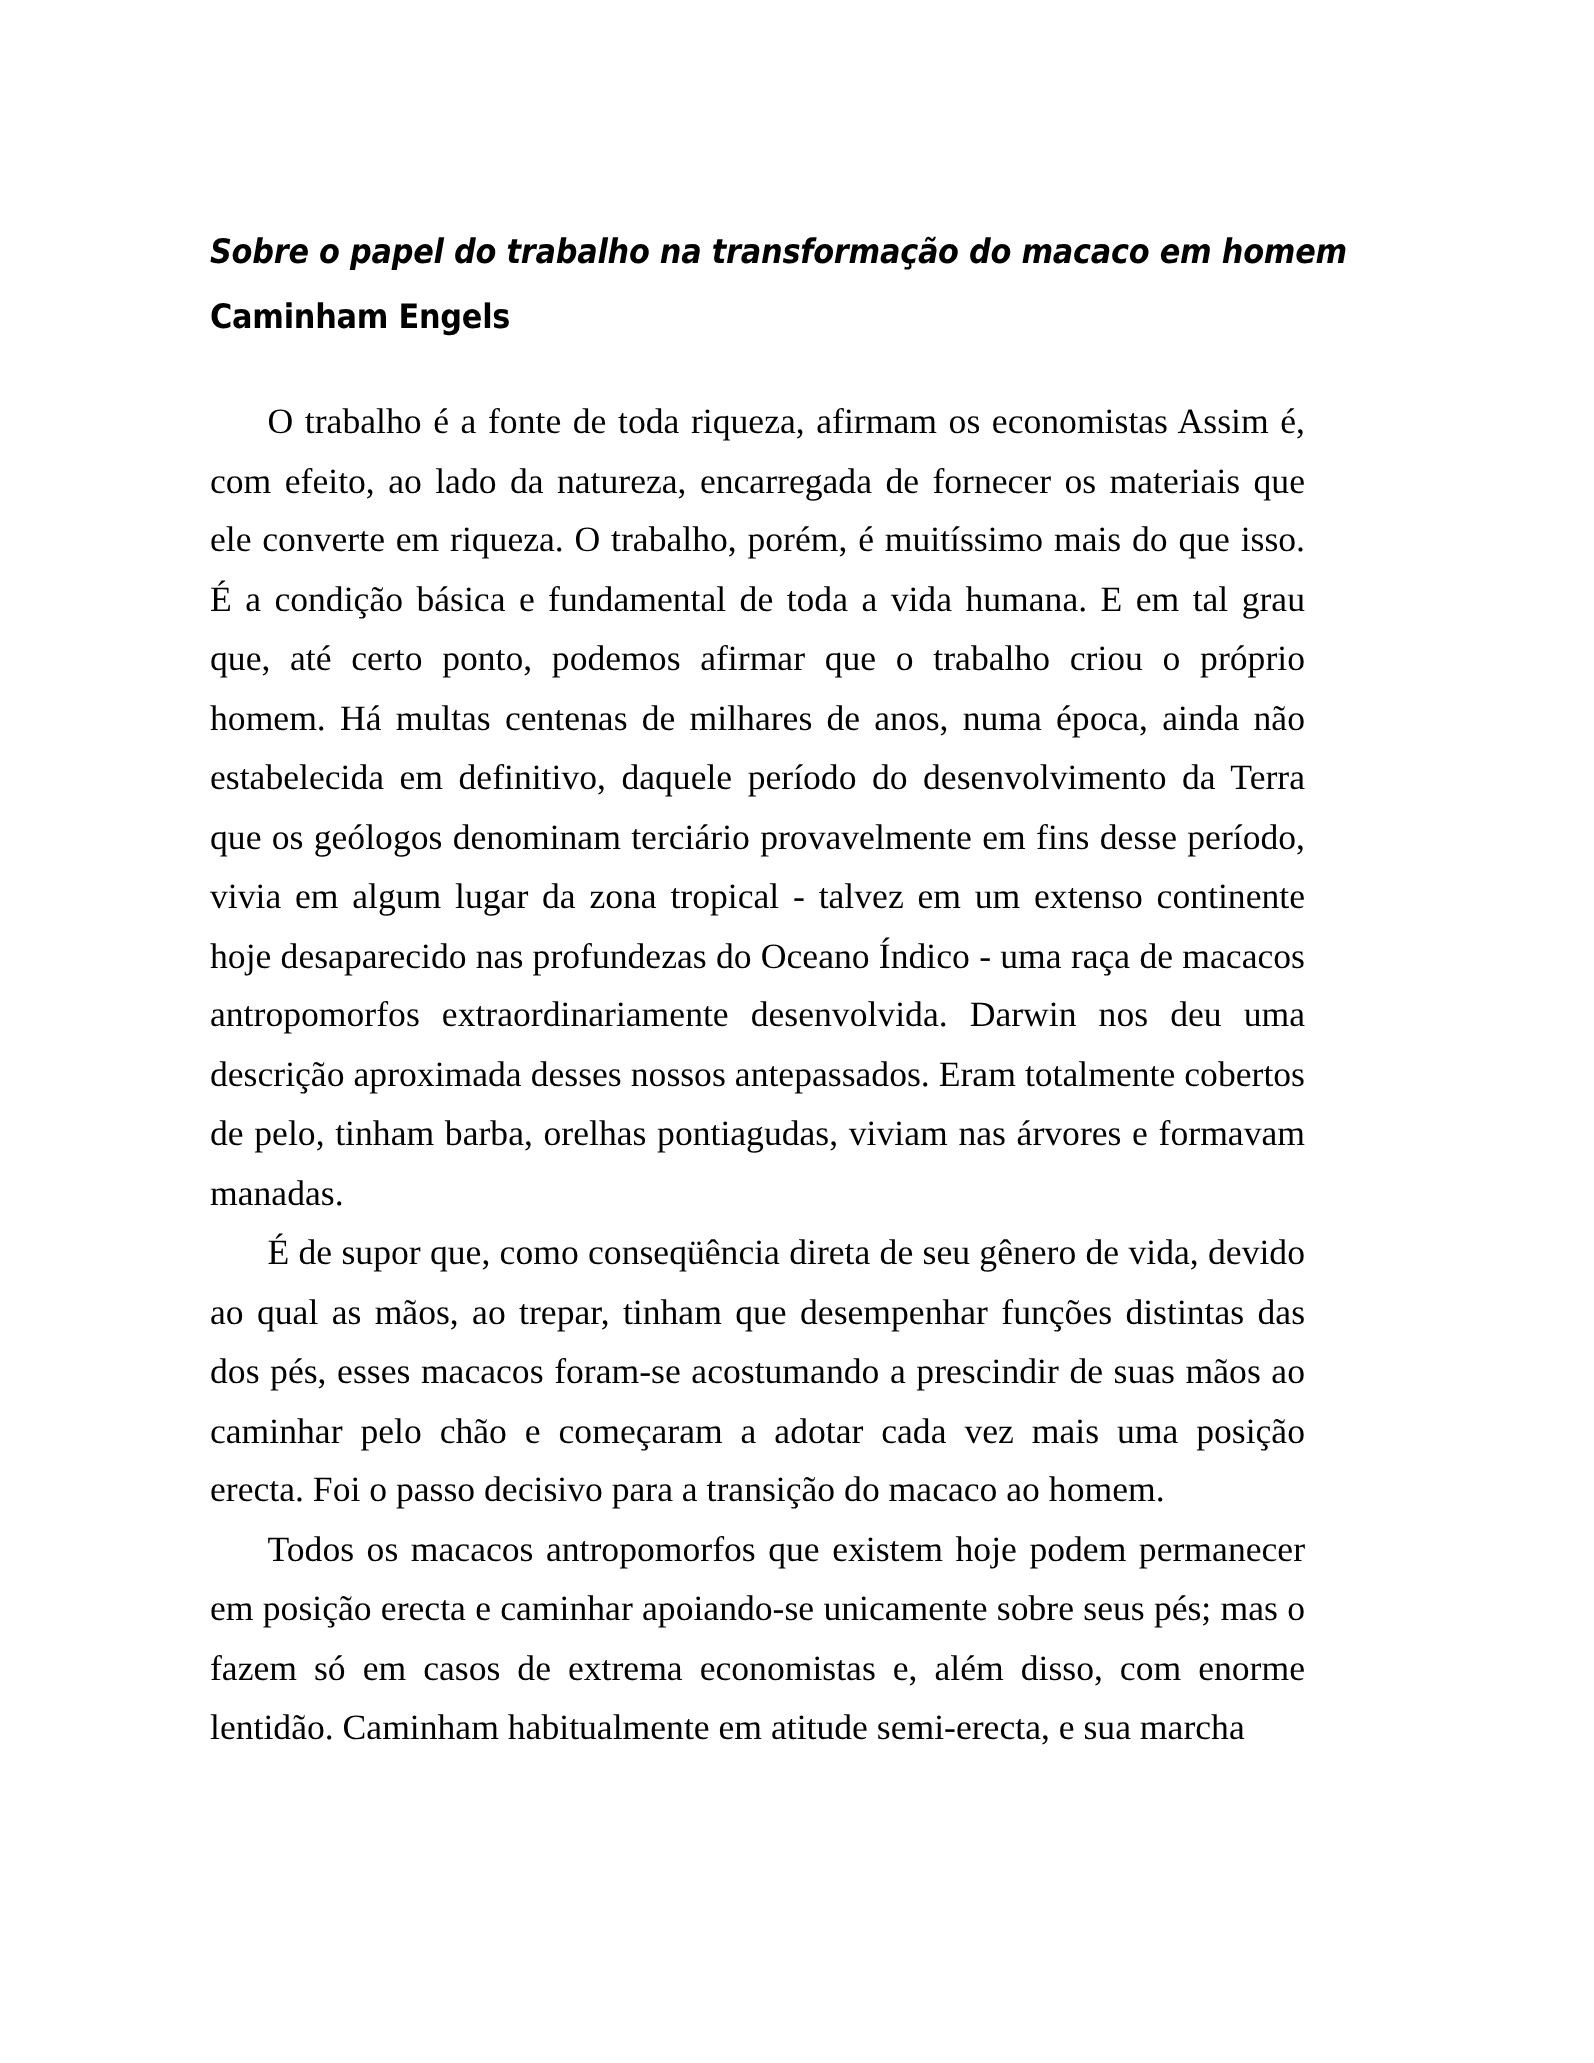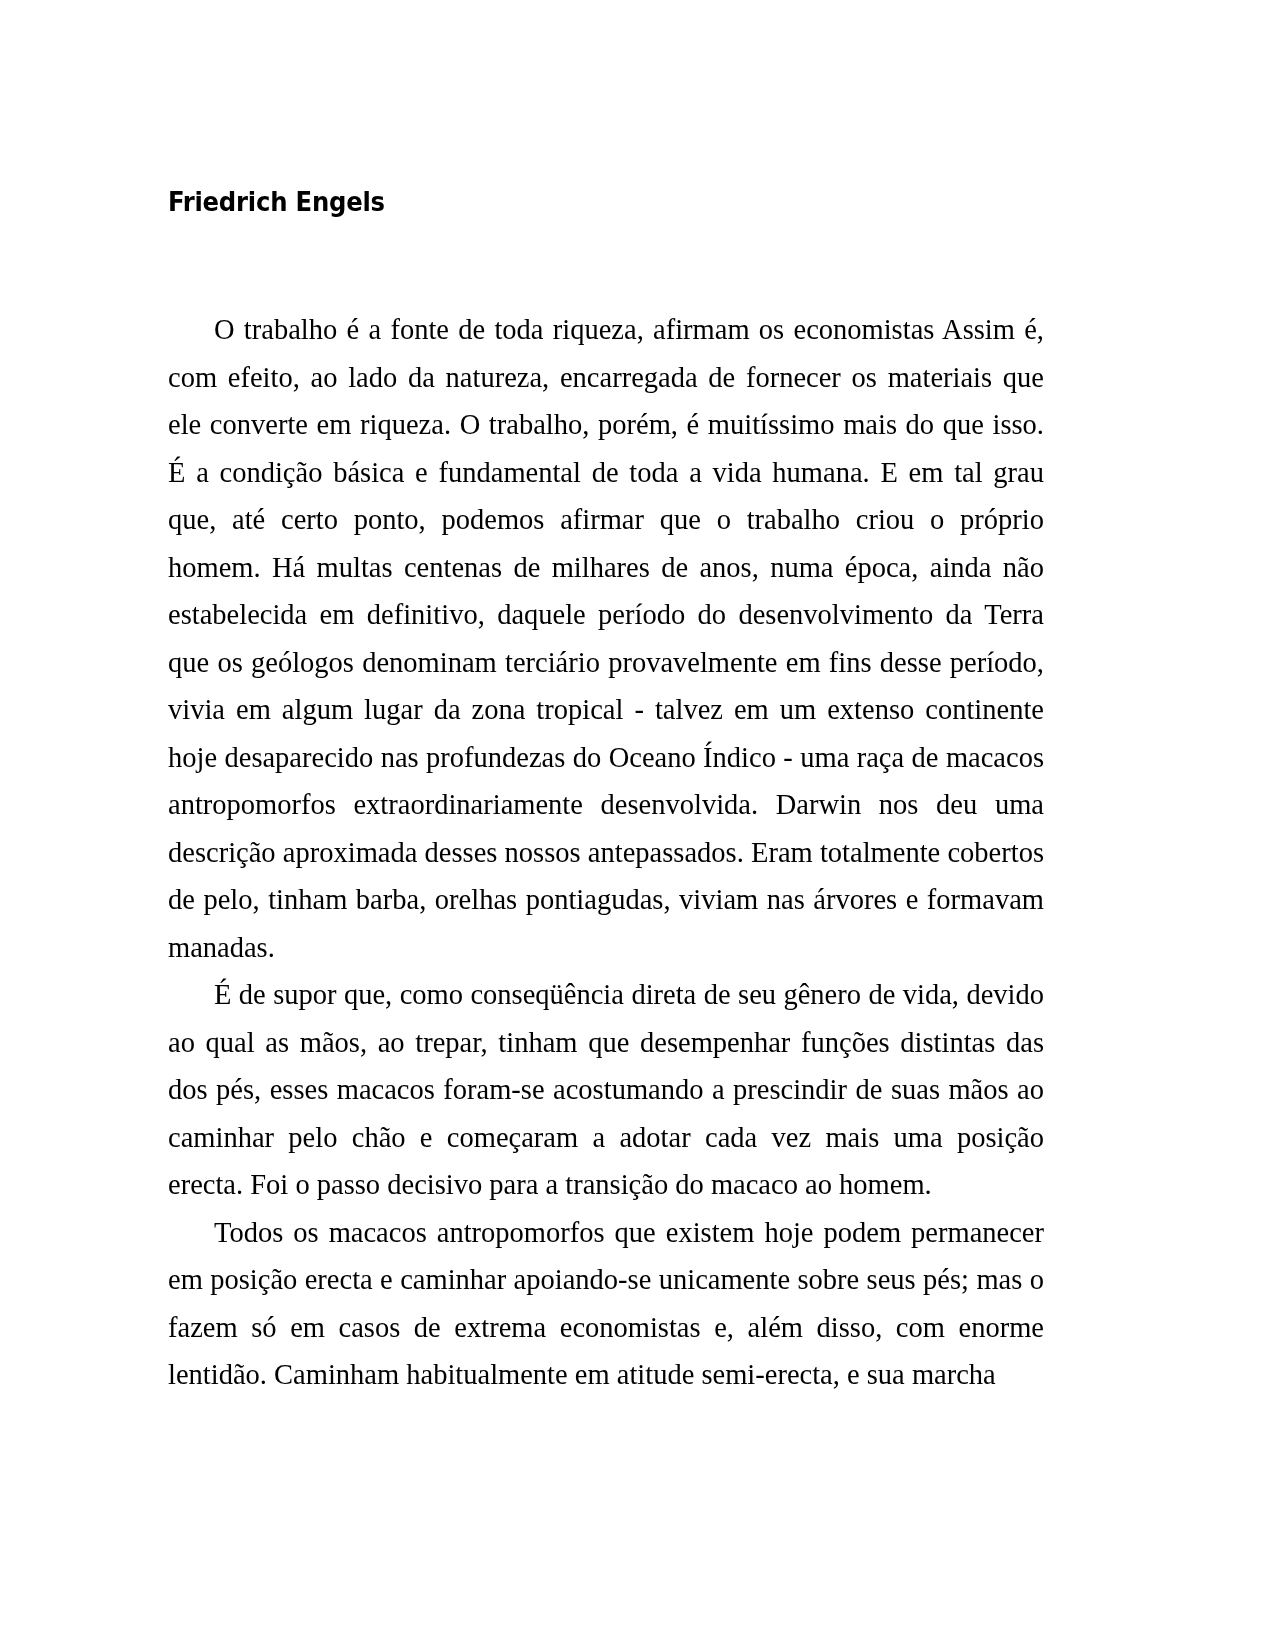--- a/index.html
+++ b/index.html
@@ -35,21 +35,21 @@
   .doc-author {
     font-family: "DejaVu Sans Condensed", "Liberation Sans Narrow", "Liberation Sans", sans-serif;
     font-weight: 700;
     font-style: normal;
     font-size: 27px;
     line-height: 52px;
     color: #000000;
     letter-spacing: -0.2px;
   }
   .body-block {
-    margin-top: 78px;
+    margin-top: 34px;
   }
   p.para {
     font-family: "Liberation Serif", "DejaVu Serif", serif;
     font-size: 28.5px;
     line-height: 47.5px;
     color: #000000;
     text-align: justify;
     text-justify: inter-word;
     margin: 0;
     text-indent: 46px;
@@ -59,22 +59,23 @@
   p.para:last-child {
     text-align: justify;
   }
 </style>
 </head>
 <body>
 
 <div class="page">
   <div class="content">
 
+    <div class="doc-title">Sobre o papel do trabalho na transformação do macaco em homem</div>
 
-    <div class="doc-author">Friedrich Engels</div>
+    <div class="doc-author">Caminham Engels</div>
 
     <div class="body-block">
       <p class="para">O trabalho é a fonte de toda riqueza, afirmam os economistas Assim é, com efeito, ao lado da natureza, encarregada de fornecer os materiais que ele converte em riqueza. O trabalho, porém, é muitíssimo mais do que isso. É a condição básica e fundamental de toda a vida humana. E em tal grau que, até certo ponto, podemos afirmar que o trabalho criou o próprio homem. Há multas centenas de milhares de anos, numa época, ainda não estabelecida em definitivo, daquele período do desenvolvimento da Terra que os geólogos denominam terciário provavelmente em fins desse período, vivia em algum lugar da zona tropical - talvez em um extenso continente hoje desaparecido nas profundezas  do Oceano Índico - uma raça de macacos antropomorfos extraordinariamente desenvolvida. Darwin nos deu uma descrição aproximada desses nossos antepassados. Eram totalmente cobertos de pelo, tinham barba, orelhas pontiagudas, viviam nas árvores e formavam manadas.</p>
       <p class="para">É de supor que, como conseqüência direta de seu gênero de vida, devido ao qual as mãos, ao trepar, tinham que desempenhar funções distintas das dos pés, esses macacos foram-se acostumando a prescindir de suas mãos ao caminhar pelo chão e começaram a adotar cada vez mais uma posição erecta. Foi o passo decisivo para a transição do macaco ao homem.</p>
       <p class="para">Todos os macacos antropomorfos que existem hoje podem permanecer em posição erecta e caminhar apoiando-se unicamente sobre seus pés; mas o fazem só em casos de extrema economistas e, além disso, com enorme lentidão. Caminham habitualmente em atitude semi-erecta, e sua marcha</p>
     </div>
 
   </div>
 </div>
 

